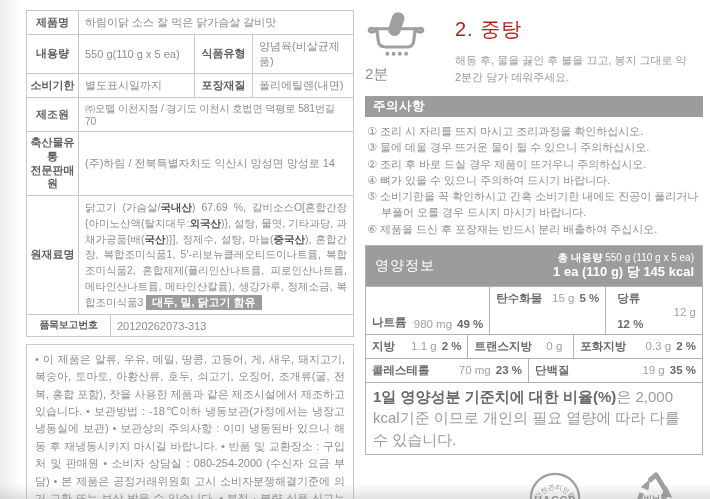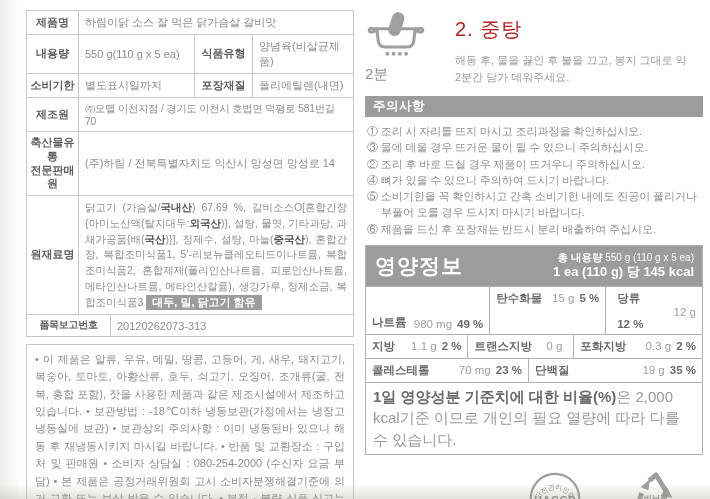--- a/index.html
+++ b/index.html
@@ -35,25 +35,25 @@
   .right-col { position:absolute; left:365px; top:8px; width:338px; }
   .cook-row { display:flex; gap:16px; align-items:flex-start; min-height:82px; margin-bottom:6px; }
   .cook-icon-block { width:74px; text-align:left; flex:0 0 74px; padding-top:4px; }
   .cook-time { font-size:15px; color:#8f8f8f; margin-top:1px; }
   .cook-text { padding-top:8px; }
   .cook-title { font-size:20px; font-weight:normal; color:#b91c1c; letter-spacing:1px; }
   .cook-instr { margin-top:9px; font-size:11px; line-height:1.55; color:#9b9b9b; width:240px; }
 
   .caution-bar { background:#9c9c9c; color:#fff; font-weight:bold; font-size:12.5px; padding:2px 8px; letter-spacing:0.5px; }
   .caution-list { margin:6px 0 8px 2px; font-size:11px; color:#8f8f8f; line-height:1.48; }
-  .caution-item { padding-left:14px; text-indent:-14px;font-family:Liberation Serif, serif; }
+  .caution-item { padding-left:14px; text-indent:-14px; }
 
   .nut-box { border:1px solid #b2b2b2; margin-top:6px; }
   .nut-head { background:#9c9c9c; display:flex; justify-content:space-between; align-items:center; padding:5px 8px 5px 9px; }
-  .nut-title { color:#fff; font-weight:bold; font-size:21px; letter-spacing:1px; }
+  .nut-title { color:#fff; font-weight:normal; font-size:14px; letter-spacing:1px; }
   .nut-total { text-align:right; color:#fff; line-height:1.25; }
   .nut-total-l1 { font-size:10px; }
   .nut-total-l1 b { font-size:10.5px; }
   .nut-total-l2 { font-size:13px; font-weight:bold; }
   .nut-row { display:flex; border-top:1px solid #b2b2b2; }
   .nut-cell { display:flex; align-items:baseline; padding:4px 6px; border-right:1px solid #b2b2b2; font-size:11.5px; overflow:hidden; white-space:nowrap; }
   .nut-cell:last-child { border-right:none; }
   .nn { font-weight:bold; color:#6a6a6a; margin-right:4px; }
   .na { color:#a0a0a0; margin-left:auto; }
   .nd { font-weight:bold; color:#6a6a6a; margin-left:5px; }

